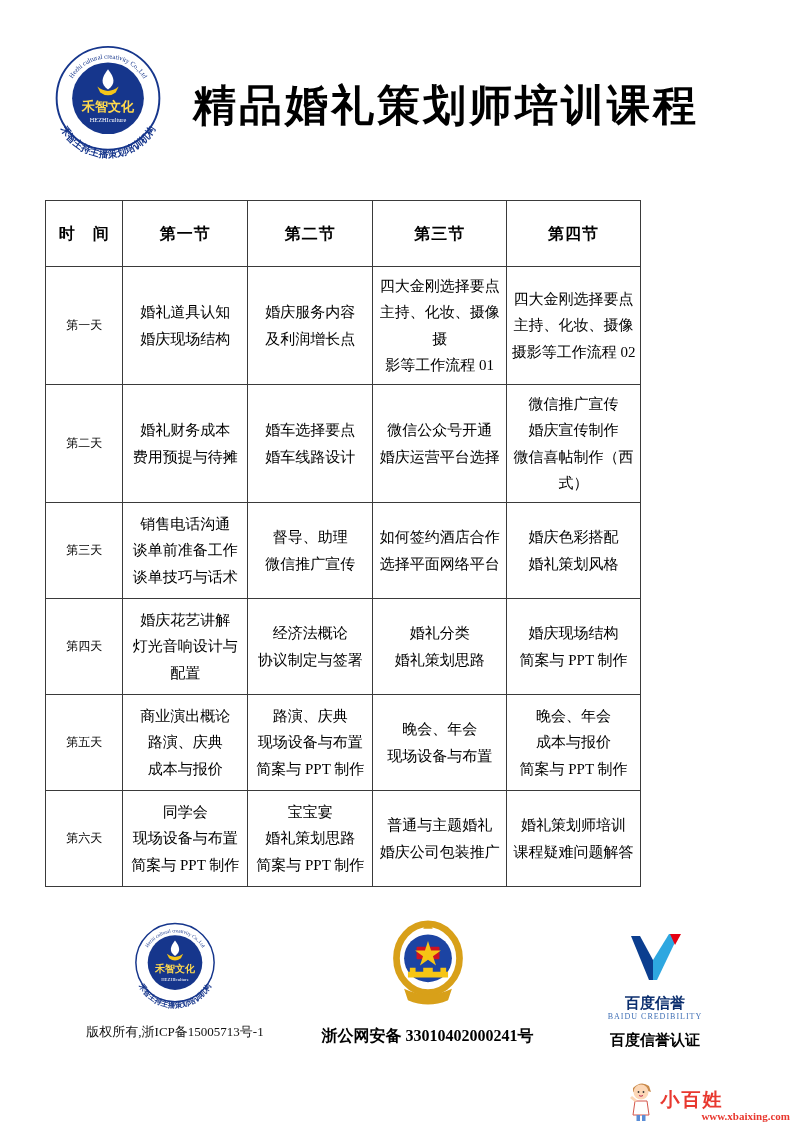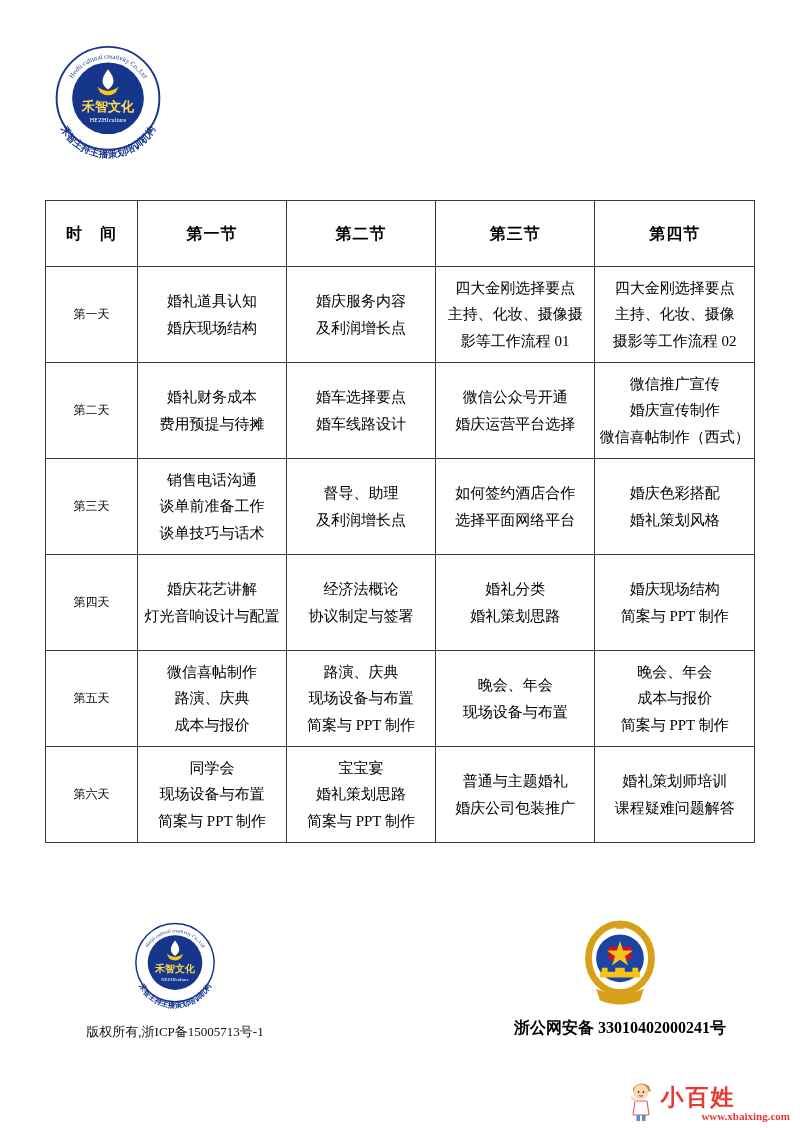--- a/index.html
+++ b/index.html
@@ -15,52 +15,52 @@
   .header { position:absolute; top:28px; left:45px; right:40px; height:155px;
             display:flex; align-items:center; }
   .logo-badge { width:126px; height:132px; flex:0 0 auto; }
   .page-title {
     font-size:43px; font-weight:bold; letter-spacing:3px;
     margin-left:22px; white-space:nowrap;
     font-family:"Liberation Serif","DejaVu Serif",serif;
   }
 
   
-  table.course { position:absolute; left:45px; top:200px; width:710px;
+  table.course { position:absolute; left:45px; top:200px; width:596px;
                  border-collapse:collapse; table-layout:fixed; }
   table.course th, table.course td {
     border:1px solid #3a3a3a; text-align:center; vertical-align:middle;
     white-space:pre-line; line-height:1.75; padding:6px 4px;
   }
   table.course th { height:66px; font-size:16px; font-weight:bold; letter-spacing:1px; }
   table.course td { height:96px; font-size:15px; }
   table.course td.time-col { font-size:12px; }
 
   
   .footer { position:absolute; top:918px; left:60px; right:55px;
             display:flex; justify-content:space-between; align-items:flex-start; }
   .f-block { text-align:center; }
   .f-left  { width:230px; }
   .f-mid   { width:250px; }
   .f-right { width:180px; }
   .f-left .logo-badge { width:96px; height:101px; }
   .badge-art { width:86px; height:92px; }
   .baidu-art { width:64px; height:56px; margin-top:12px; }
   .copyright-text { font-size:13px; color:#111; }
-  .police-text { margin-top:4px; font-size:16px; font-weight:bold; color:#000; }
+  .police-text { margin-top:12px; font-size:16px; font-weight:bold; color:#000; }
   .baidu-name { margin-top:4px; font-size:15px; font-weight:bold; color:#0b2e6e; line-height:1.2; }
   .baidu-latin { font-size:8px; color:#3f6fb5; letter-spacing:1px; }
   .baidu-cert { margin-top:10px; font-size:15px; font-weight:bold; color:#000; }
 
   
   .watermark { position:absolute; right:10px; bottom:6px;
                display:flex; align-items:flex-end; }
   .mascot { width:30px; height:42px; margin-right:4px; }
   .wm-text { text-align:left; }
-  .wm-name { font-size:23px; font-weight:bold; color:#e8382f; line-height:1.05;
+  .wm-name { font-size:19px; font-weight:bold; color:#e8382f; line-height:1.05;
              text-shadow:0 0 2px #fff; letter-spacing:2px; }
   .wm-url  { font-size:11px; font-weight:bold; color:#e8382f; text-shadow:0 0 2px #fff;margin-left:41px; }
 </style>
 </head>
 <body>
 
 <div class="page">
 
   <div class="header">
 
@@ -77,20 +77,21 @@
       <text x="65" y="73" font-size="13.5" fill="#ffd94d" text-anchor="middle" font-weight="bold">禾智文化</text>
       <text x="65" y="85" font-size="6.5" fill="#ffffff" text-anchor="middle">HEZHIculture</text>
       <text font-size="6.8" fill="#16368c">
         <textPath href="#arcTop" startOffset="50%" text-anchor="middle">Hezhi cultural creativity Co.,Ltd</textPath>
       </text>
       <text font-size="10" fill="#16368c" font-weight="bold">
         <textPath href="#arcBottom" startOffset="50%" text-anchor="middle">禾智主持主播策划培训机构</textPath>
       </text>
     </svg>
 
+    <h1 class="page-title">精品婚礼策划师培训课程</h1>
   </div>
 
   <table class="course">
     <colgroup>
       <col style="width:13%">
         <col style="width:21%">
         <col style="width:21%">
       <col style="width:22.5%">
         <col style="width:22.5%">
     </colgroup>
@@ -128,40 +129,40 @@
         <td>微信推广宣传
 婚庆宣传制作
 微信喜帖制作（西式）</td>
       </tr>
       <tr>
         <td class="time-col">第三天</td>
         <td>销售电话沟通
 谈单前准备工作
 谈单技巧与话术</td>
         <td>督导、助理
-及利润增长点</td>
+微信推广宣传</td>
         <td>如何签约酒店合作
 选择平面网络平台</td>
         <td>婚庆色彩搭配
 婚礼策划风格</td>
       </tr>
       <tr>
         <td class="time-col">第四天</td>
         <td>婚庆花艺讲解
 灯光音响设计与配置</td>
         <td>经济法概论
 协议制定与签署</td>
         <td>婚礼分类
 婚礼策划思路</td>
         <td>婚庆现场结构
 简案与 PPT 制作</td>
       </tr>
       <tr>
         <td class="time-col">第五天</td>
-        <td>微信喜帖制作
+        <td>商业演出概论
 路演、庆典
 成本与报价</td>
         <td>路演、庆典
 现场设备与布置
 简案与 PPT 制作</td>
         <td>晚会、年会
 现场设备与布置</td>
         <td>晚会、年会
 成本与报价
 简案与 PPT 制作</td>
@@ -213,20 +214,30 @@
         <rect x="33" y="30" width="24" height="13" fill="#cf1322" rx="1"></rect>
         <path d="M45 24 l3.2 9.8 h10.3 l-8.3 6 3.2 9.8 -8.4 -6 -8.4 6 3.2 -9.8 -8.3 -6 h10.3 Z" fill="#f6c514"></path>
 
         <path d="M24 56 h42 v6 h-42 Z M26 52 h6 v4 h-6 Z M40 52 h10 v4 h-10 Z M58 52 h6 v4 h-6 Z" fill="#f6c514"></path>
 
         <path d="M20 74 q25 12 50 0 l-4 12 q-21 9 -42 0 Z" fill="#d8a019"></path>
       </svg>
       <div class="police-text">浙公网安备 33010402000241号</div>
     </div>
 
+    <div class="f-block f-right">
+      <svg class="baidu-art" viewBox="0 0 64 56" aria-hidden="true">
+        <polygon points="8,6 26,50 30,50 30,30 17,6" fill="#0b3e8f"></polygon>
+        <polygon points="56,4 34,50 30,50 30,30 46,4" fill="#2ea7e0"></polygon>
+        <polygon points="47,4 58,4 52,15" fill="#e60012"></polygon>
+      </svg>
+      <div class="baidu-name">百度信誉</div>
+      <div class="baidu-latin">BAIDU CREDIBILITY</div>
+      <div class="baidu-cert">百度信誉认证</div>
+    </div>
   </div>
 
   <div class="watermark">
     <svg class="mascot" viewBox="0 0 30 42" aria-hidden="true">
       <path d="M7 8 q8 -8 16 -2 l2 6 q-10 -4 -18 0 Z" fill="#c98a4b"></path>
       <circle cx="15" cy="12" r="7.5" fill="#fcd7b6"></circle>
       <circle cx="12.5" cy="12" r="0.9" fill="#333"></circle>
       <circle cx="17.5" cy="12" r="0.9" fill="#333"></circle>
       <path d="M13 15.5 q2 1.5 4 0" stroke="#a04" stroke-width="0.8" fill="none"></path>
       <path d="M9 21 h12 l2 14 h-16 Z" fill="#ffffff" stroke="#d4554a" stroke-width="1"></path>

